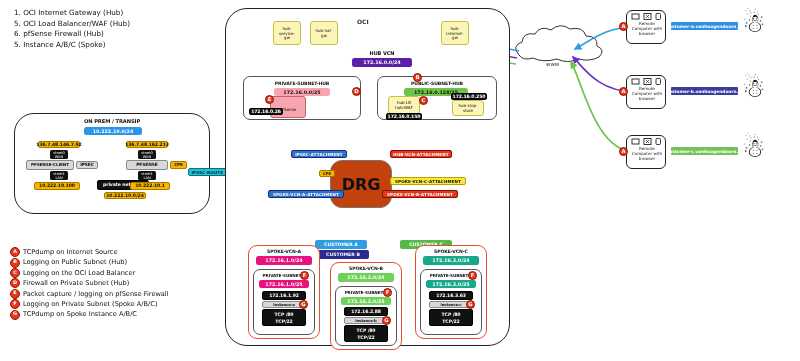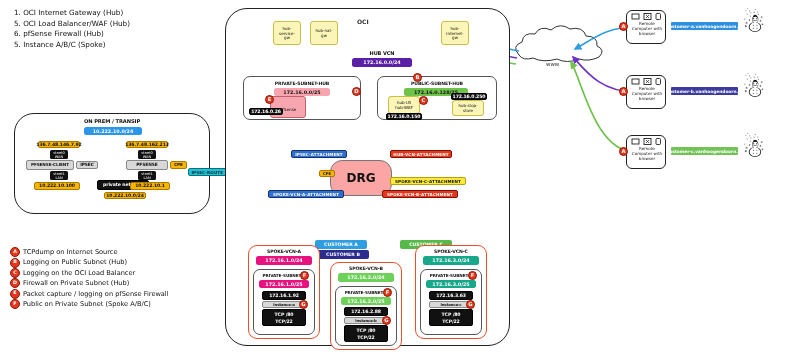--- a/index.html
+++ b/index.html
@@ -36,23 +36,23 @@
   .yellowbox{background:#fbf5b7;border:1px solid #c9bf45;border-radius:3px;}
   .orangebox{background:#f7b500;border:1px solid #a87b00;border-radius:2px;color:#111;}
   .blackbox{background:#111;border:1px solid #000;border-radius:2px;color:#fff;}
   .greybox{background:#d8d8d8;border:1px solid #888;border-radius:2px;color:#111;}
   .pinkbox{background:#f7a6b0;border:1px solid #c2606c;border-radius:3px;}
   .attach{display:flex;align-items:center;justify-content:center;text-align:center;
           font-size:4.1px;font-weight:bold;letter-spacing:.1px;border-radius:2px;}
   .att-blue{background:#2f6fd0;border:1.1px solid #15316b;color:#fff;}
   .att-red{background:#e8361c;border:1.1px solid #7d1205;color:#fff;}
   .att-yel{background:#fbe93e;border:1.1px solid #b7a200;color:#111;}
-  .drg{left:330px;top:160px;width:62px;height:36px;background:#fca5a5;
+  .drg{left:330px;top:160px;width:62px;height:48px;background:#c2410c;
        border:1.1px solid #777;border-radius:12px;display:flex;align-items:center;
-       justify-content:center;font-size:12px;font-weight:bold;color:#111;}
+       justify-content:center;font-size:16px;font-weight:bold;color:#111;}
   .cust{display:flex;align-items:center;justify-content:center;font-size:4.6px;
         font-weight:bold;color:#fff;border-radius:2px;}
   .urlchip{display:flex;align-items:center;justify-content:center;font-size:4.3px;
            font-weight:bold;color:#fff;border-radius:1px;padding:0 2px;white-space:nowrap;}
   .rc{width:40px;height:34px;border:1.2px solid #222;border-radius:6px;background:#fff;}
   .rc .lbl{position:absolute;left:0;top:10px;width:40px;text-align:center;
            font-size:4.1px;line-height:5px;color:#222;}
   .person{font-size:26px;line-height:26px;color:#111;}
   .wwwlbl{position:absolute;font-size:5.4px;color:#333;}
   .ociLbl{position:absolute;font-size:6px;font-weight:bold;color:#333;}
@@ -89,21 +89,25 @@
     <div class="row">
       <span class="badge sm">D</span>
       <span>Firewall on Private Subnet (Hub)</span>
     </div>
     <div class="row">
       <span class="badge sm">E</span>
       <span>Packet capture / logging on pfSense Firewall</span>
     </div>
     <div class="row">
       <span class="badge sm">F</span>
-      <span>Public on Private Subnet (Spoke A/B/C)</span>
+      <span>Logging on Private Subnet (Spoke A/B/C)</span>
+    </div>
+    <div class="row">
+      <span class="badge sm">G</span>
+      <span>TCPdump on Spoke Instance A/B/C</span>
     </div>
   </div>
 
   <svg class="layer" viewBox="0 0 800 361">
     <defs>
       <marker id="ar-blue" markerWidth="5" markerHeight="5" refX="4" refY="2.5" orient="auto">
         <path d="M0,0 L5,2.5 L0,5 z" fill="#2f9ee0"></path>
         </marker>
       <marker id="ar-purp" markerWidth="5" markerHeight="5" refX="4" refY="2.5" orient="auto">
         <path d="M0,0 L5,2.5 L0,5 z" fill="#6c33c7"></path>

